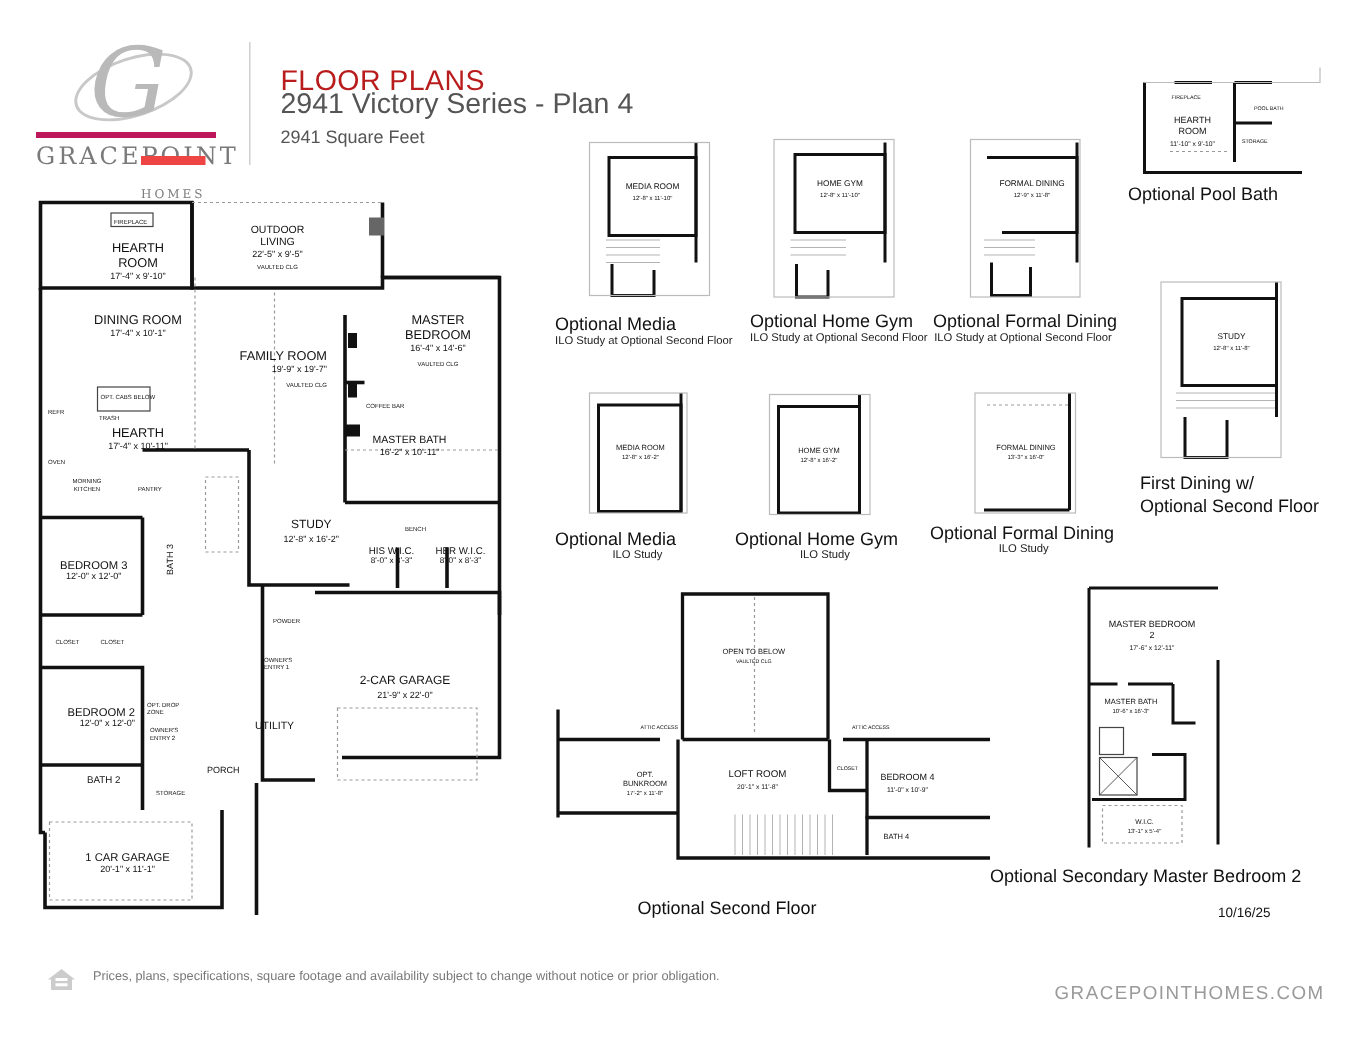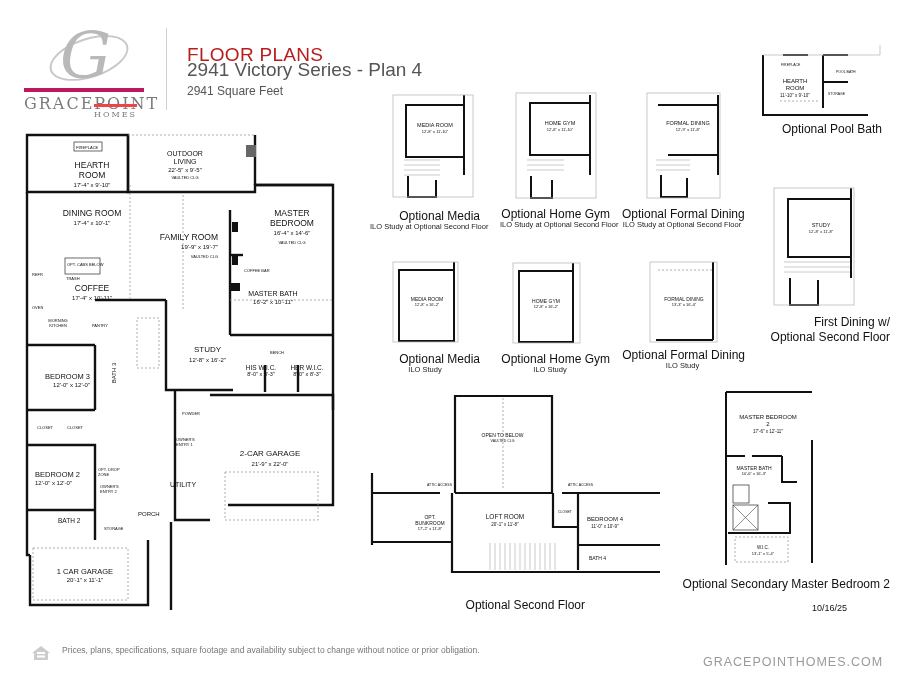--- a/index.html
+++ b/index.html
@@ -2,26 +2,26 @@
 <html><head>
 <meta charset="utf-8">
 <style>
   html,body{margin:0;padding:0;background:#fff;}
   body{width:900px;height:695px;position:relative;overflow:hidden;font-family:"Liberation Sans",sans-serif;color:#111;}
   .abs{position:absolute;}
   .logo{left:22px;top:24px;width:120px;height:86px;}
   .logo-g{position:absolute;left:38px;top:0;font-family:"DejaVu Serif",serif;font-style:italic;font-size:64px;color:#b9b9b9;line-height:64px;}
   .logo-ring{position:absolute;left:26px;top:14px;width:78px;height:36px;border:2px solid #c8c8c8;border-radius:50%;transform:rotate(-18deg);}
   .logo-word{position:absolute;left:2px;top:64px;width:120px;border-top:4px solid #be185d;font-family:"DejaVu Serif",serif;font-size:16px;letter-spacing:2px;color:#7a7a7a;padding-top:2px;}
-  .logo-homes{position:absolute;left:72px;top:80px;font-family:"DejaVu Serif",serif;font-size:8px;letter-spacing:2px;color:#7a7a7a;border-top:3px solid #ef4444;padding-top:3px;}
+  .logo-homes{position:absolute;left:72px;top:80px;font-family:"DejaVu Serif",serif;font-size:8px;letter-spacing:2px;color:#7a7a7a;border-top:6px solid #ef4444;padding-top:15px;}
   .divider{left:166px;top:28px;width:1px;height:82px;background:#cfcfcf;}
   .t1{left:187px;top:32px;font-size:19px;color:#b91c1c;letter-spacing:0.3px;margin-top:12px;}
   .t2{left:187px;top:59px;font-size:19px;color:#555;}
   .t3{left:187px;top:84px;font-size:12px;color:#555;}
-  .cap{font-size:12px;color:#111;text-align:right;white-space:nowrap;}
+  .cap{font-size:12px;color:#111;text-align:left;white-space:nowrap;}
   .sub{font-size:7.5px;color:#222;text-align:center;white-space:nowrap;}
   .date{left:812px;top:603px;font-size:9px;font-weight:normal;}
   .disc{left:62px;top:644px;font-size:8.5px;color:#777;line-height:12px;}
   .site{left:703px;top:655px;font-size:12.5px;color:#9a9a9a;letter-spacing:1px;}
   .eho{left:30px;top:643px;width:22px;height:22px;}
   svg{position:absolute;left:0;top:0;}
 </style>
 </head>
 <body>
 
@@ -188,44 +188,44 @@
   <div>FAMILY ROOM</div>
   <div style="font-size:6px">19'-9" x 19'-7"</div>
   <div style="font-size:4px">VAULTED CLG</div>
 </div>
 <div class="abs" style="left:262px;top:208px;text-align:center;width:60px;font-size:8.5px;line-height:10px;">
   <div>MASTER BEDROOM</div>
   <div style="font-size:6px">16'-4" x 14'-6"</div>
   <div style="font-size:4px">VAULTED CLG</div>
 </div>
 <div class="abs" style="left:62px;top:283px;text-align:center;width:60px;font-size:8.5px;line-height:10px;">
-  <div>COFFEE</div>
+  <div>HEARTH</div>
   <div style="font-size:6px">17'-4" x 10'-11"</div>
 </div>
 <div class="abs" style="left:248px;top:290px;text-align:center;width:50px;font-size:7px;line-height:8px;">
   <div>MASTER BATH</div>
   <div style="font-size:6px">16'-2" x 10'-11"</div>
 </div>
 <div class="abs" style="left:180px;top:345px;text-align:center;width:55px;font-size:8px;line-height:10px;">
   <div>STUDY</div>
   <div style="font-size:6px">12'-8" x 16'-2"</div>
 </div>
 <div class="abs" style="left:244px;top:364px;text-align:center;width:34px;font-size:6.5px;line-height:7px;">
   <div>HIS W.I.C.</div>
   <div style="font-size:5.5px">8'-0" x 8'-3"</div>
 </div>
 <div class="abs" style="left:290px;top:364px;text-align:center;width:34px;font-size:6.5px;line-height:7px;">
   <div>HER W.I.C.</div>
   <div style="font-size:5.5px">8'-0" x 8'-3"</div>
 </div>
-<div class="abs" style="left:35px;top:372px;text-align:right;width:55px;font-size:7.5px;line-height:9px;">
+<div class="abs" style="left:35px;top:372px;text-align:center;width:55px;font-size:7.5px;line-height:9px;">
   <div>BEDROOM 3</div>
   <div style="font-size:6px">12'-0" x 12'-0"</div>
 </div>
-<div class="abs" style="left:35px;top:470px;text-align:left;width:55px;font-size:7.5px;line-height:9px;">
+<div class="abs" style="left:35px;top:470px;text-align:right;width:55px;font-size:7.5px;line-height:9px;">
   <div>BEDROOM 2</div>
   <div style="font-size:6px">12'-0" x 12'-0"</div>
 </div>
 <div class="abs" style="left:225px;top:449px;text-align:center;width:90px;font-size:8px;line-height:10px;">
   <div>2-CAR GARAGE</div>
   <div style="font-size:6px">21'-9" x 22'-0"</div>
 </div>
 <div class="abs" style="left:45px;top:567px;text-align:center;width:80px;font-size:7.5px;line-height:9px;">
   <div>1 CAR GARAGE</div>
   <div style="font-size:6px">20'-1" x 11'-1"</div>

